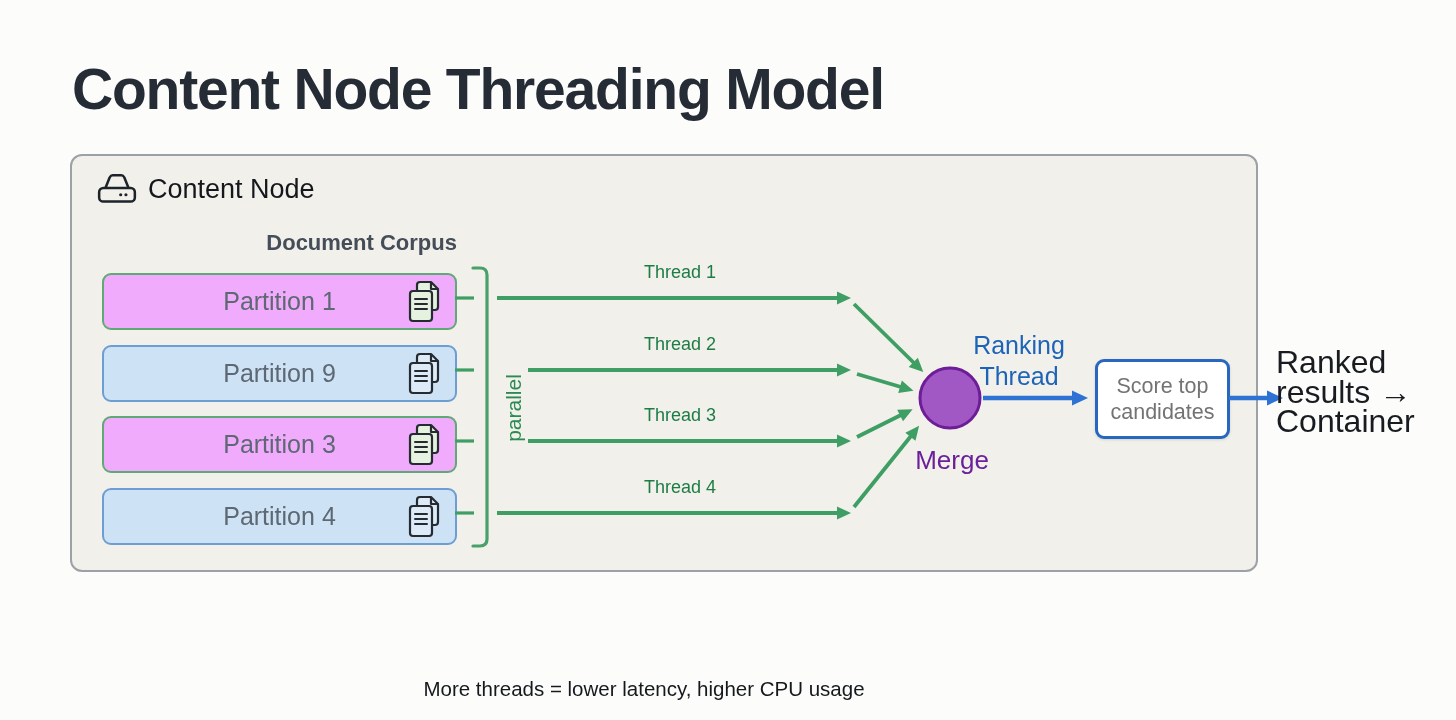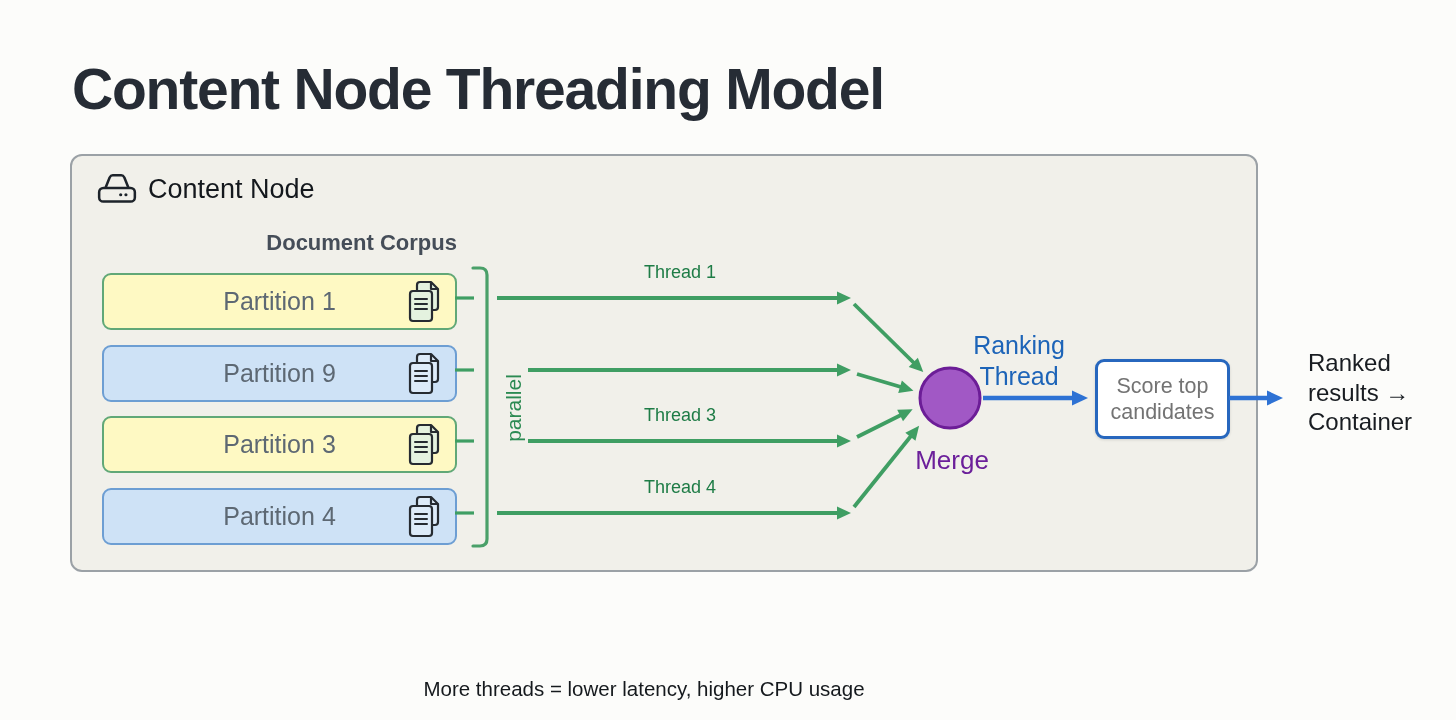--- a/index.html
+++ b/index.html
@@ -23,21 +23,21 @@
   .corpus-label{
     position:absolute; left:30px; top:74px; width:355px; text-align:right;
     font-size:22px; font-weight:bold; color:#454d58;
   }
   
   .partition{
     position:absolute; left:30px; width:355px; height:57px;
     border-radius:9px; border:2px solid; box-sizing:border-box;
     display:flex; align-items:center; justify-content:center;
   }
-  .partition.green{background:#fef9c3; border-color:#61a877;}
+  .partition.green{background:#f0abfc; border-color:#61a877;}
   .partition.blue{background:#cee2f6; border-color:#6d9ed3;}
   .partition .plabel{font-size:25px; color:#5d6873;}
   .partition .doc-icon{position:absolute; right:12px; top:50%; transform:translateY(-50%);}
   .partition.green .page-fill{fill:#e4f2df;}
   .partition.blue .page-fill{fill:#ddebf9;}
   .p1{top:117px;} .p2{top:189px;} .p3{top:260px;} .p4{top:332px;}
   
   .parallel-label{
     position:absolute; left:383px; top:239px; width:120px; height:26px;
     text-align:center; font-size:21px; color:#2b8a52;
@@ -59,22 +59,22 @@
   .score-box{
     position:absolute; left:1023px; top:203px; width:135px; height:80px;
     background:#ffffff; border:3px solid #2767be; border-radius:9px;
     box-sizing:border-box; display:flex; flex-direction:column;
     align-items:center; justify-content:center;
     font-size:21.5px; line-height:26px; color:#737373;
     box-shadow:0 1px 3px rgba(0,0,0,0.12);
   }
   
   .ranked-results{
-    position:absolute; left:1308px; top:348px;
-    font-size:24px; line-height:29.5px; color:#181c21;
+    position:absolute; left:1276px; top:348px;
+    font-size:32px; line-height:29.5px; color:#181c21;
   }
   .config-box{
     position:absolute; left:342px; top:600px; width:768px; height:58px;
     background:#ffffff; border:1.5px solid #e3e3df; border-radius:12px;
     box-sizing:border-box; display:flex; align-items:center; justify-content:center;
     box-shadow:0 3px 6px rgba(0,0,0,0.07);
   }
   .config-code{
     font-family:"Liberation Mono","DejaVu Sans Mono",monospace;
     font-size:22.5px; color:#b35419; white-space:pre;
@@ -140,20 +140,21 @@
         <path class="page-fill" d="M15 3 H26 L33 10 V28 Q33 31 30 31 H15 Q12 31 12 28 V6 Q12 3 15 3 Z" stroke="#262b31" stroke-width="2.2" stroke-linejoin="round"></path>
         <path d="M26 3 V10 H33" fill="none" stroke="#262b31" stroke-width="2.2" stroke-linejoin="round"></path>
         <rect class="page-fill" x="5" y="12" width="22" height="30" rx="3" stroke="#262b31" stroke-width="2.2"></rect>
         <path d="M10 20 H22 M10 25 H22 M10 30 H22" stroke="#262b31" stroke-width="2" stroke-linecap="round"></path>
       </svg>
     </div>
 
     <div class="parallel-label">parallel</div>
 
     <div class="thread-label t1">Thread 1</div>
+    <div class="thread-label t2">Thread 2</div>
     <div class="thread-label t3">Thread 3</div>
     <div class="thread-label t4">Thread 4</div>
 
     <div class="merge-label">Merge</div>
 
     <div class="ranking-label">
       <div>Ranking</div>
       <div>Thread</div>
     </div>
 

